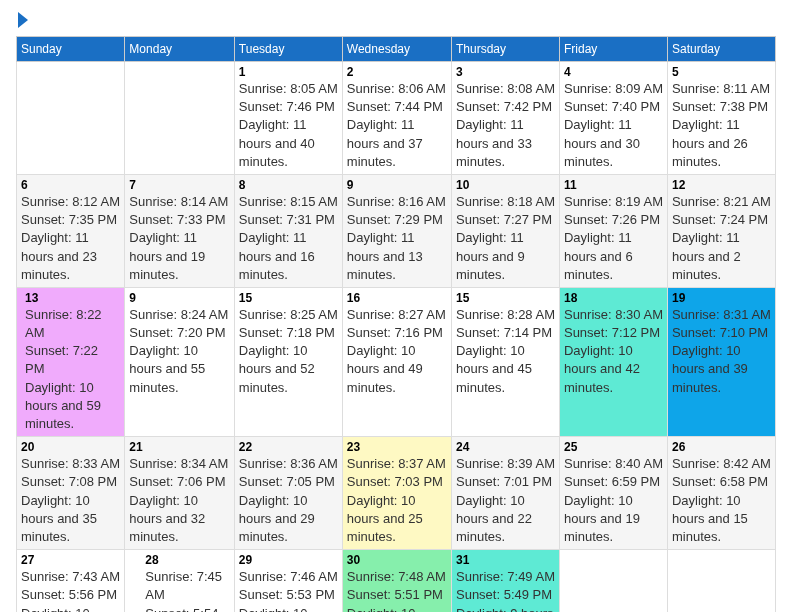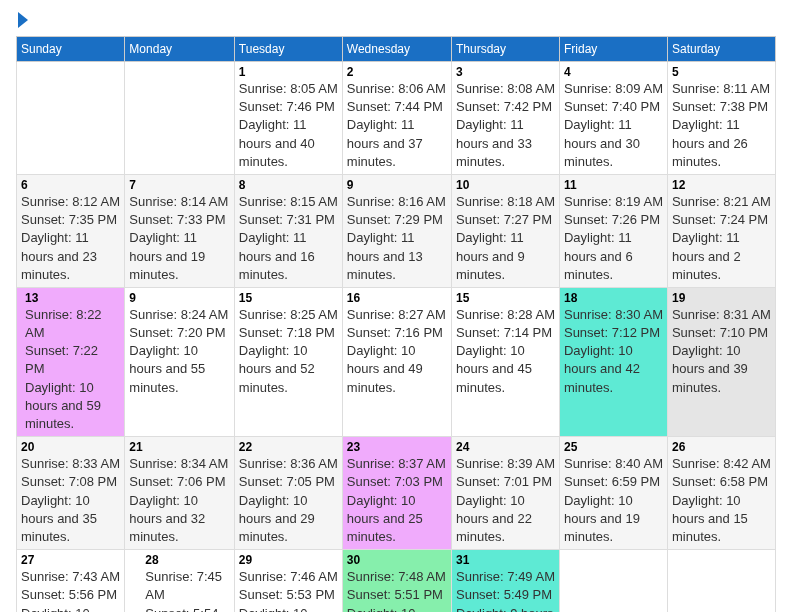--- a/index.html
+++ b/index.html
@@ -211,39 +211,39 @@
             <div class="day-info">Sunrise: 8:27 AM<br>Sunset: 7:16 PM<br>Daylight: 10 hours and 49 minutes.</div>
           </td>
           <td style="background: rgb(255, 255, 255);">
             <span class="day-number">15</span>
             <div class="day-info">Sunrise: 8:28 AM<br>Sunset: 7:14 PM<br>Daylight: 10 hours and 45 minutes.</div>
           </td>
           <td style="background: #5eead4;">
             <span class="day-number">18</span>
             <div class="day-info">Sunrise: 8:30 AM<br>Sunset: 7:12 PM<br>Daylight: 10 hours and 42 minutes.</div>
           </td>
-          <td style="background: #e5e5e5;">
+          <td style="background: #0ea5e9;">
             <span class="day-number">19</span>
             <div class="day-info">Sunrise: 8:31 AM<br>Sunset: 7:10 PM<br>Daylight: 10 hours and 39 minutes.</div>
           </td>
         </tr>
         <tr>
           <td style="background: rgb(245, 245, 245);">
             <span class="day-number">20</span>
             <div class="day-info">Sunrise: 8:33 AM<br>Sunset: 7:08 PM<br>Daylight: 10 hours and 35 minutes.</div>
           </td>
           <td style="background: rgb(245, 245, 245); margin-top: 20px;">
             <span class="day-number">21</span>
             <div class="day-info">Sunrise: 8:34 AM<br>Sunset: 7:06 PM<br>Daylight: 10 hours and 32 minutes.</div>
           </td>
           <td style="background: rgb(245, 245, 245); margin-top: 40px;">
             <span class="day-number">22</span>
             <div class="day-info">Sunrise: 8:36 AM<br>Sunset: 7:05 PM<br>Daylight: 10 hours and 29 minutes.</div>
           </td>
-          <td style="background: #f0abfc;">
+          <td style="background: #fef9c3;">
             <span class="day-number">23</span>
             <div class="day-info">Sunrise: 8:37 AM<br>Sunset: 7:03 PM<br>Daylight: 10 hours and 25 minutes.</div>
           </td>
           <td style="background: rgb(245, 245, 245);">
             <span class="day-number">24</span>
             <div class="day-info">Sunrise: 8:39 AM<br>Sunset: 7:01 PM<br>Daylight: 10 hours and 22 minutes.</div>
           </td>
           <td style="background: rgb(245, 245, 245); margin-left: 32px;">
             <span class="day-number">25</span>
             <div class="day-info">Sunrise: 8:40 AM<br>Sunset: 6:59 PM<br>Daylight: 10 hours and 19 minutes.</div>

